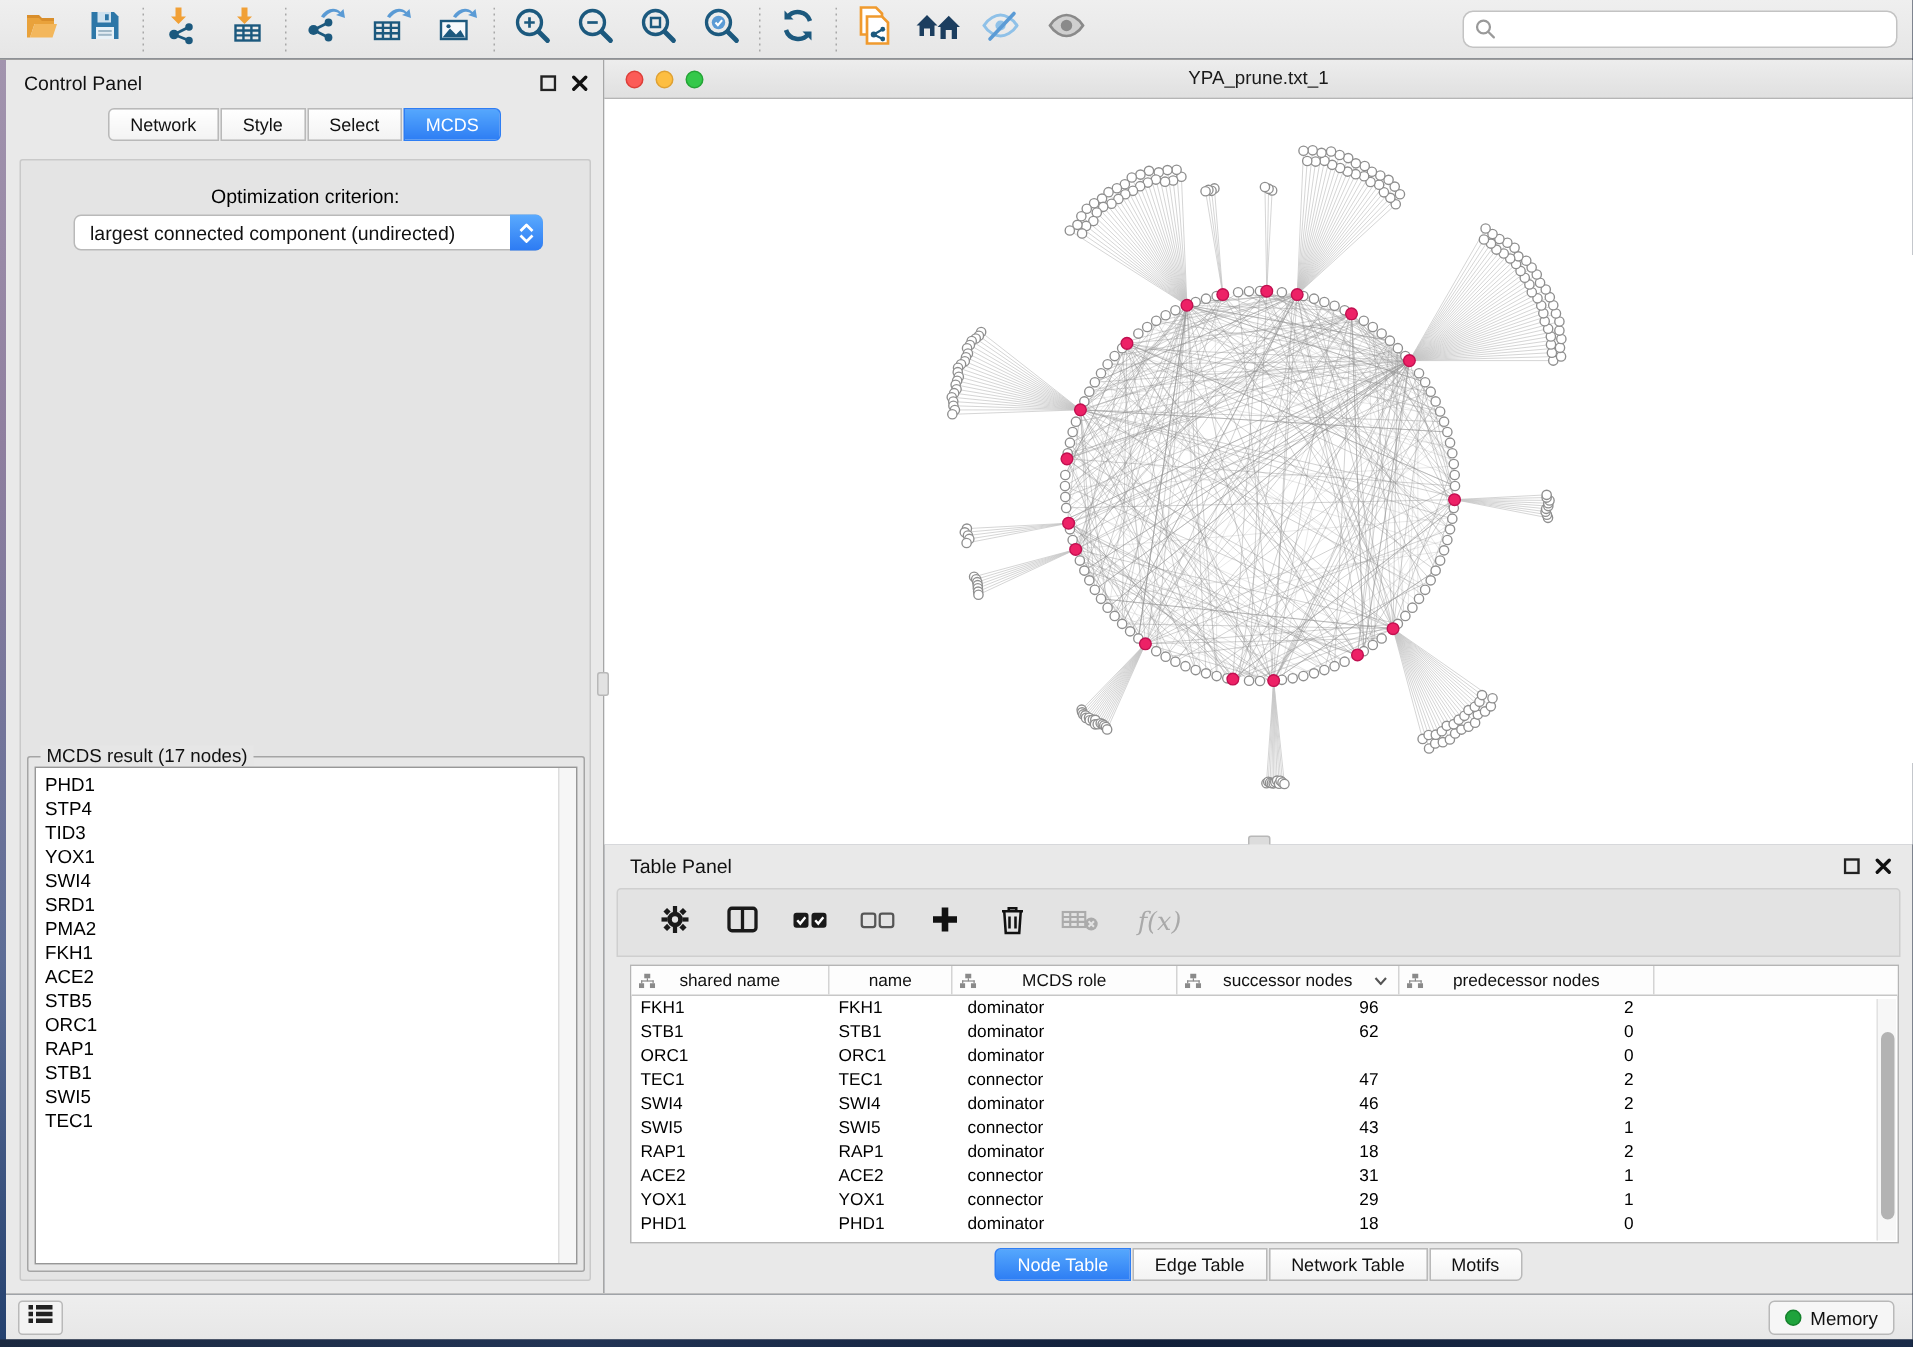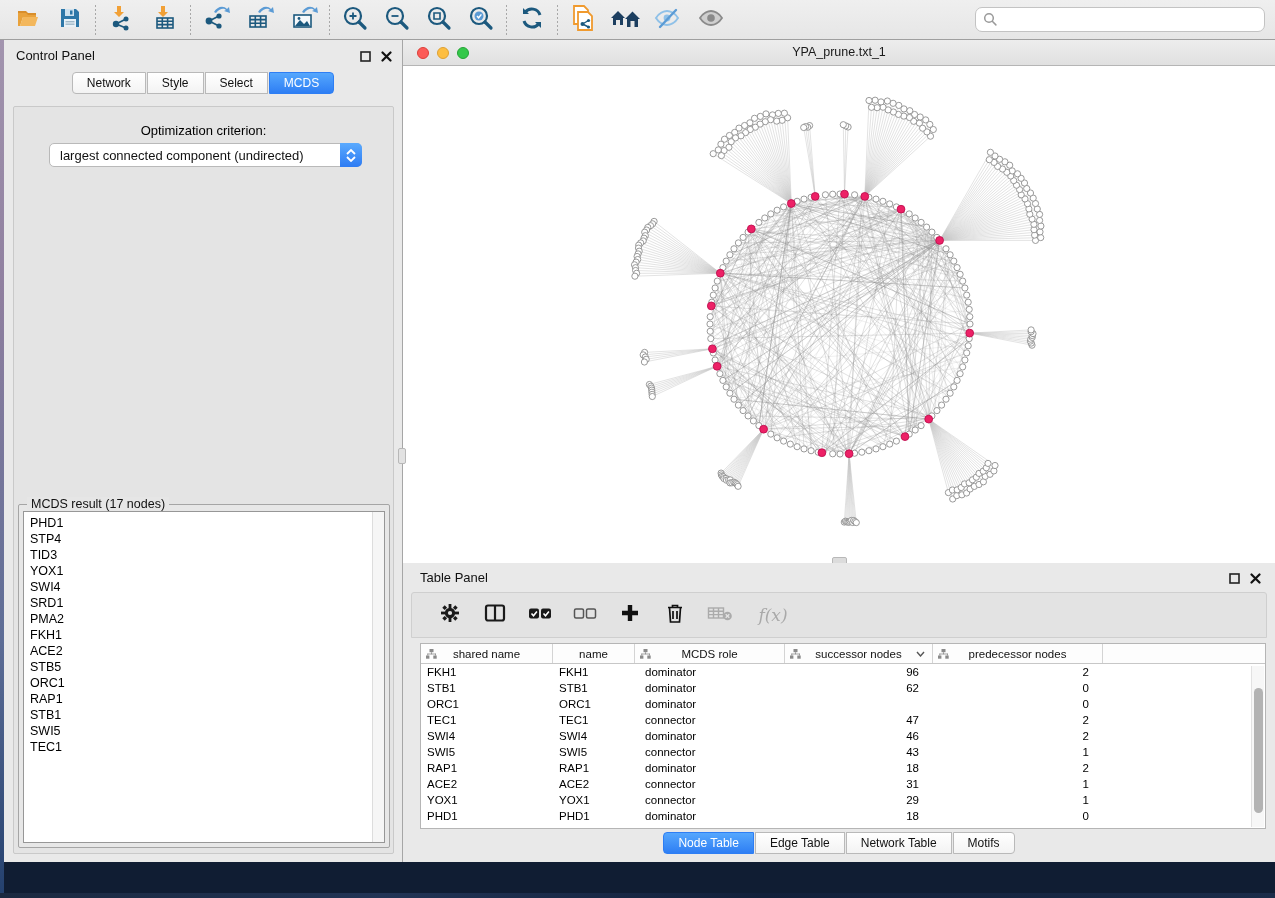--- a/index.html
+++ b/index.html
@@ -1456,16 +1456,36 @@
     </div>
 
     <div class="tp-tabs" id="tp-tabs">
         <div class="seg-tab first active">Node Table</div>
         <div class="seg-tab">Edge Table</div>
         <div class="seg-tab">Network Table</div>
         <div class="seg-tab last">Motifs</div>
       </div>
   </div>
 
+  <div class="status-bar">
+    <div class="sb-left-btn">
+      <span>
+        <svg width="18" height="14" viewBox="0 0 18 14">
+            <g fill="#222">
+              <rect x="1" y="1" width="3" height="3"></rect>
+              <rect x="6" y="1" width="11" height="3"></rect>
+              <rect x="1" y="5.5" width="3" height="3"></rect>
+              <rect x="6" y="5.5" width="11" height="3"></rect>
+              <rect x="1" y="10" width="3" height="3"></rect>
+              <rect x="6" y="10" width="11" height="3"></rect>
+            </g>
+          </svg>
+      </span>
+    </div>
+    <div class="memory-btn">
+      <span class="mem-dot"></span>
+      <span>Memory</span>
+    </div>
+  </div>
 
   <div class="wall-left"></div>
   <div class="wall-bottom"></div>
 </div>
 
 </body></html>

